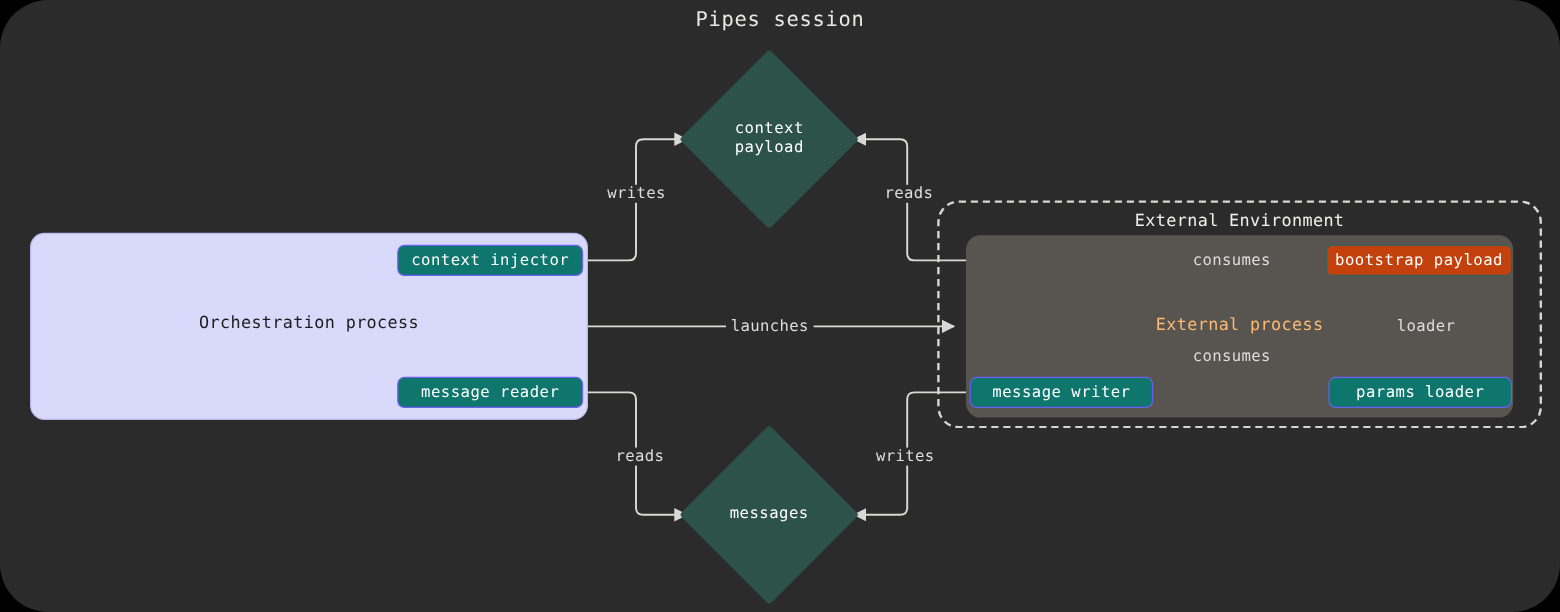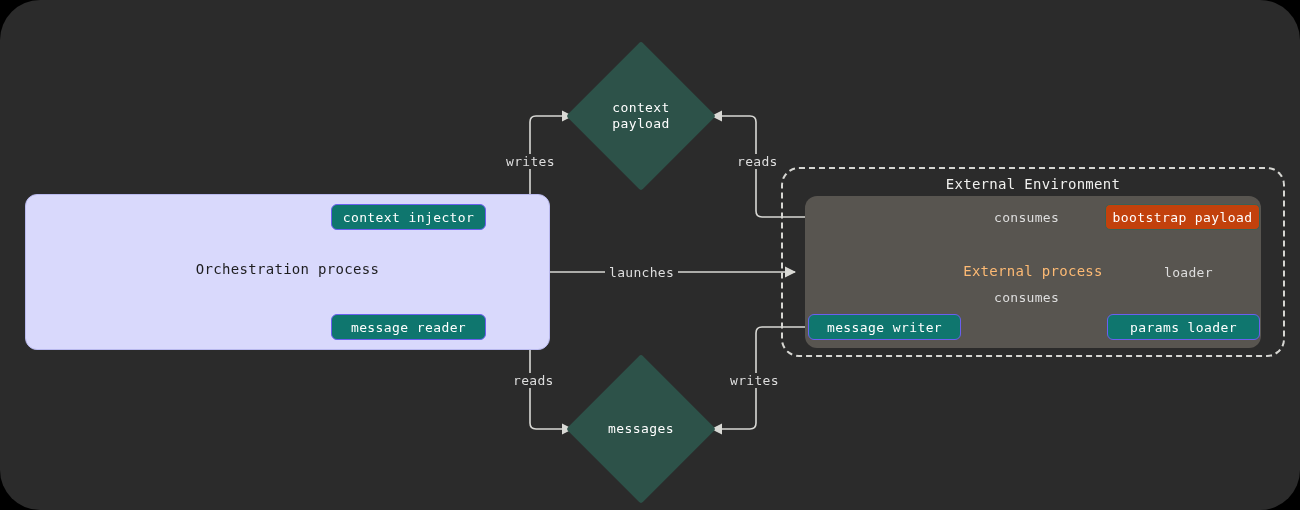--- a/index.html
+++ b/index.html
@@ -48,21 +48,21 @@
     align-items: center;
     justify-content: center;
     text-align: center;
     white-space: pre;
   }
 
   
   .cluster-orchestration {
     left: 25px;
     top: 194px;
-    width: 525px;
+    width: 465px;
     height: 156px;
     background: #d9d9fc;
     border: 1px solid #b9b9ee;
     border-radius: 12px;
   }
   .cluster-orchestration .cluster-label {
     position: absolute;
     left: 0; right: 0;
     top: 66px;
     color: #1d1d1f;
@@ -160,20 +160,21 @@
   }
   .edge-label.on-proc {
     background: #585550;
   }
 </style>
 </head>
 <body>
 
 <div id="canvas">
 
+  <div class="diagram-title">Pipes session</div>
 
   <svg id="edges" viewBox="0 0 1300 510" width="1300" height="510">
     <defs>
       <marker id="arrow" viewBox="0 0 10 10" refX="9" refY="5" markerWidth="7" markerHeight="7" orient="auto-start-reverse">
         <path d="M 0 0 L 10 5 L 0 10 z" fill="#d9d9d5"></path>
       </marker>
     </defs>
     <g fill="none" stroke="#d9d9d5" stroke-width="1.6">
 
       <path d="M 490 217 L 524 217 Q 530 217 530 211 L 530 122 Q 530 116 536 116 L 572 116" marker-end="url(#arrow)"></path>

